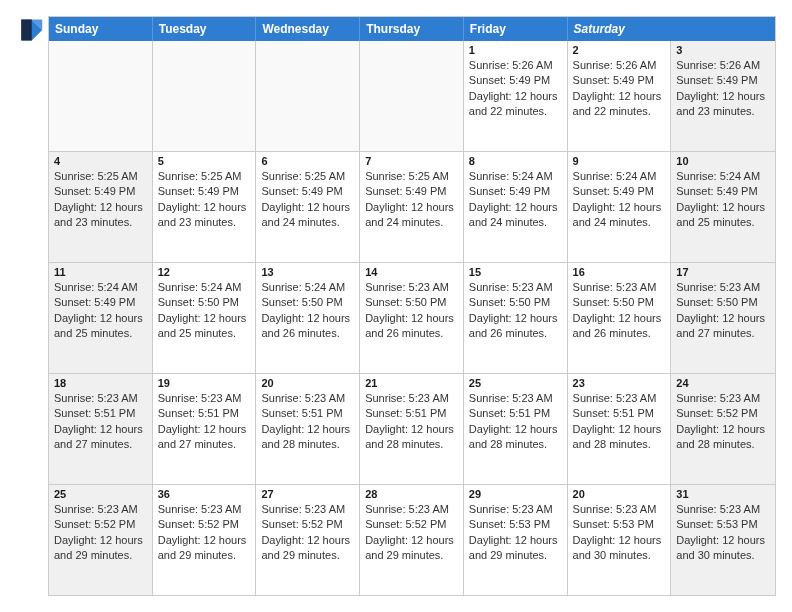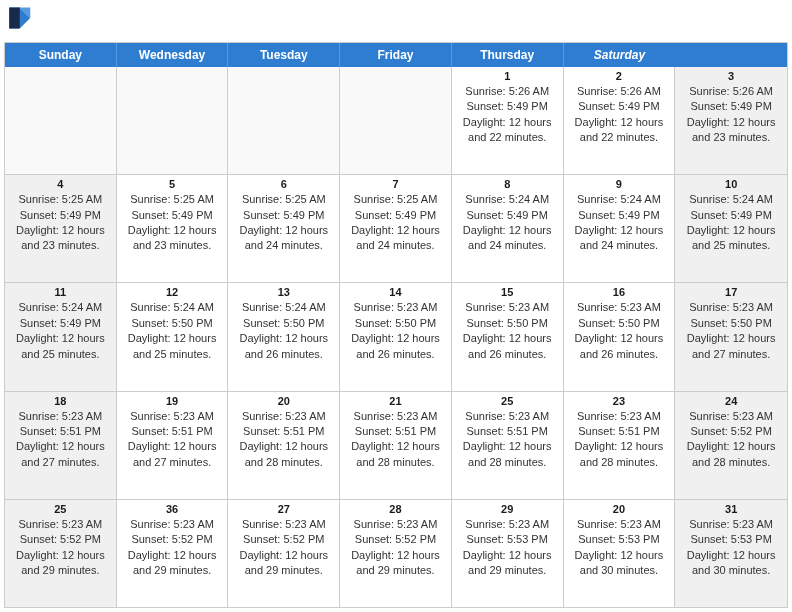--- a/index.html
+++ b/index.html
@@ -6,24 +6,23 @@
     body {
       font-family: Arial, sans-serif;
       background: #fff;
       width: 792px;
       height: 612px;
       overflow: hidden;
     }
     .page {
       width: 792px;
       height: 612px;
-      padding: 4px;
-      display: flex;
-      flex-direction: column;
-      text-align: center;
+      padding: 16px;
+      display: flex;
+      flex-direction: row;
     }
     .header {
       display: flex;
       justify-content: space-between;
       align-items: flex-start;
       margin-bottom: 10px;
     }
     .logo {
       display: flex;
       align-items: center;
@@ -126,24 +125,24 @@
     </div>
     <div class="title-area">
       <div class="month-year"></div>
       <div class="location"></div>
     </div>
   </div>
 
   <div class="calendar">
     <div class="cal-header-row" id="cal-header">
         <div class="cal-header-cell">Sunday</div>
+        <div class="cal-header-cell">Tuesday</div>
         <div class="cal-header-cell">Wednesday</div>
-        <div class="cal-header-cell">Tuesday</div>
+        <div class="cal-header-cell">Thursday</div>
         <div class="cal-header-cell">Friday</div>
-        <div class="cal-header-cell">Thursday</div>
         <div class="cal-header-cell">Saturday</div>
       </div>
     <div class="cal-body" id="cal-body">
         <div class="cal-row">
           <div class="cal-cell empty"></div>
           <div class="cal-cell empty"></div>
           <div class="cal-cell empty"></div>
           <div class="cal-cell empty"></div>
           <div class="cal-cell">
             <div class="day-num">1</div>

